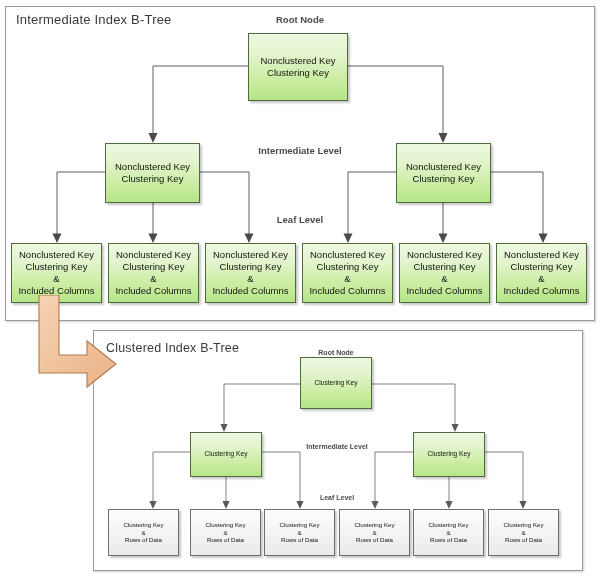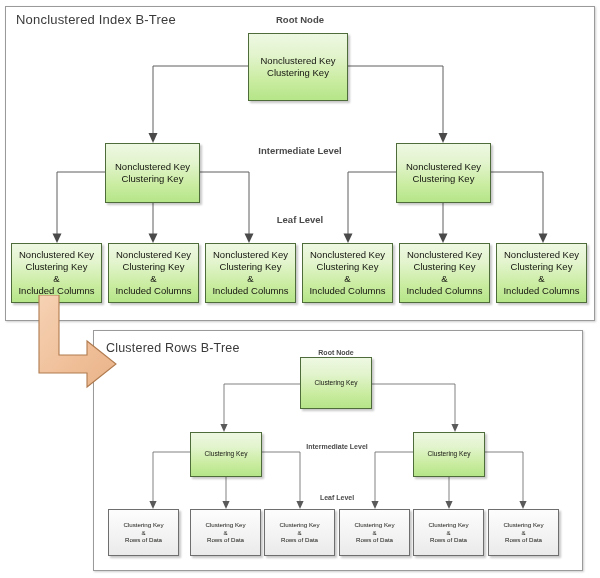--- a/index.html
+++ b/index.html
@@ -147,21 +147,21 @@
     <path class="wire-thin" d="M375,452 V503"></path>
     <path class="wire-thin" d="M449,477 V503"></path>
     <path class="wire-thin" d="M523,452 V503"></path>
     <polygon class="ahead-sm" points="375,509 371.4,501 378.6,501"></polygon>
     <polygon class="ahead-sm" points="449,509 445.4,501 452.6,501"></polygon>
     <polygon class="ahead-sm" points="523,509 519.4,501 526.6,501"></polygon>
   </svg>
 
   <div class="panel" id="panel-nci"></div>
 
-  <div class="panel-title" id="title-nci">Nonclustered Index B-Tree</div>
+  <div class="panel-title" id="title-nci">Intermediate Index B-Tree</div>
 
   <div class="level-label lvl-big" style="left:300px; top:14px;">Root Node</div>
   <div class="level-label lvl-big" style="left:300px; top:145px;">Intermediate Level</div>
   <div class="level-label lvl-big" style="left:300px; top:214px;">Leaf Level</div>
 
   <div class="node green n-top" style="left:248px; top:33px; width:100px; height:68px;">
     <span class="ln">Nonclustered Key</span>
     <span class="ln">Clustering Key</span>
   </div>
 
@@ -205,21 +205,21 @@
     <span class="ln">Included Columns</span>
   </div>
   <div class="node green n-top" style="left:496px; top:243px; width:91px; height:60px;">
     <span class="ln">Nonclustered Key</span>
     <span class="ln">Clustering Key</span>
     <span class="ln">&amp;</span>
     <span class="ln">Included Columns</span>
   </div>
 
   <div class="panel" id="panel-ci">
-    <div class="panel-title" id="title-ci">Clustered Rows B-Tree</div>
+    <div class="panel-title" id="title-ci">Clustered Index B-Tree</div>
   </div>
 
   <div class="level-label lvl-sml" style="left:336px; top:349px;">Root Node</div>
   <div class="level-label lvl-sml" style="left:337px; top:443px;">Intermediate Level</div>
   <div class="level-label lvl-sml" style="left:337px; top:494px;">Leaf Level</div>
 
   <div class="node green n-bot" style="left:300px; top:357px; width:72px; height:52px;">
     <span class="ln">Clustering Key</span>
   </div>
 

